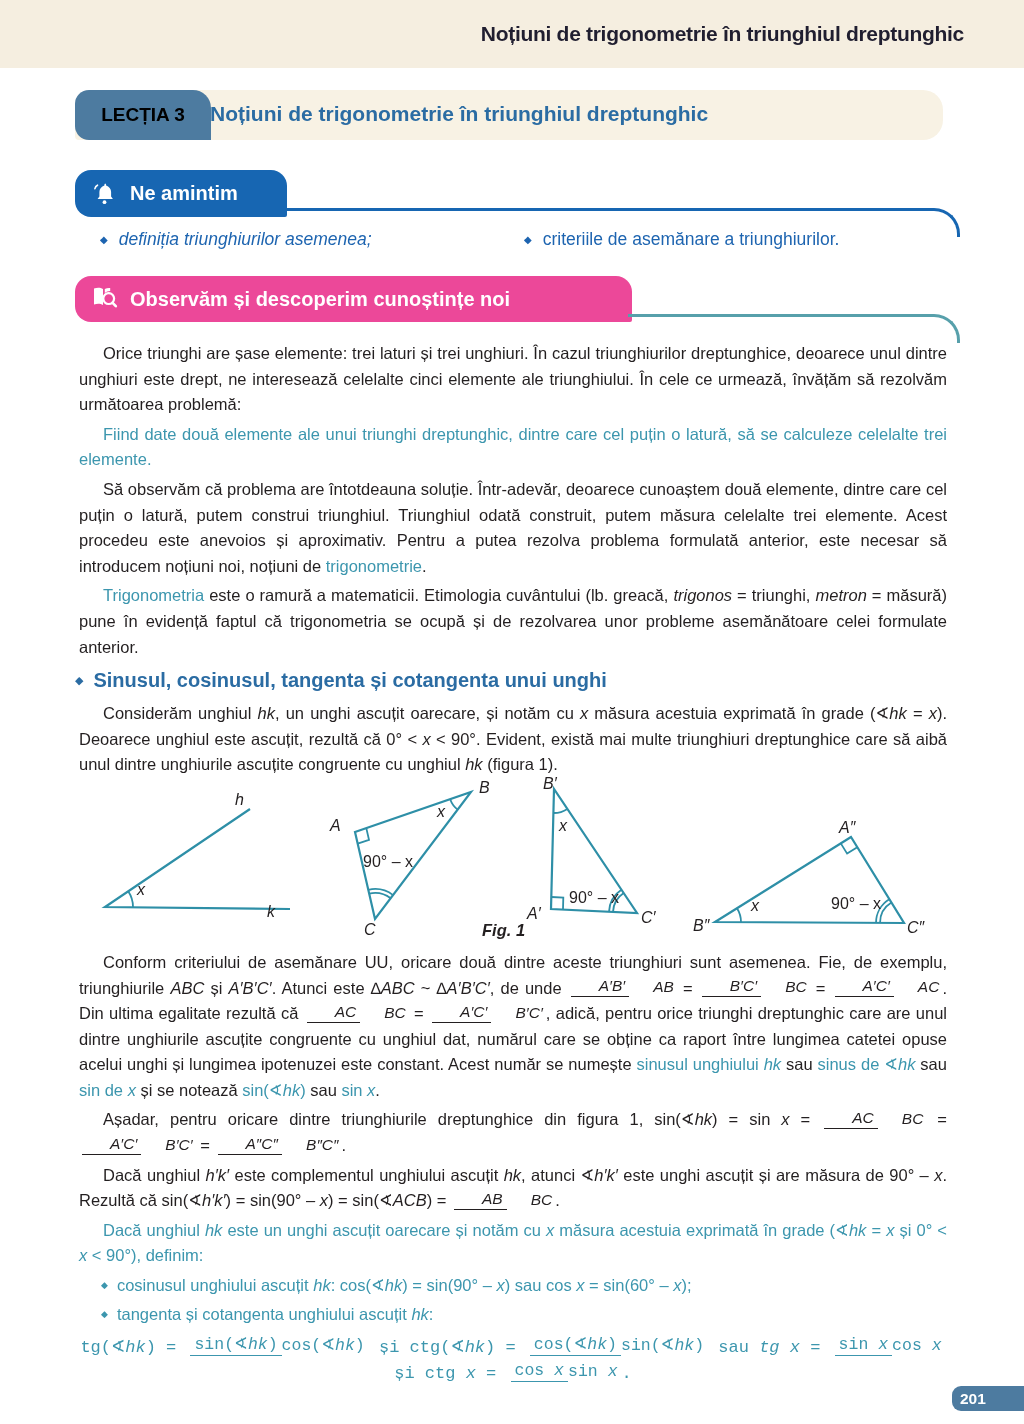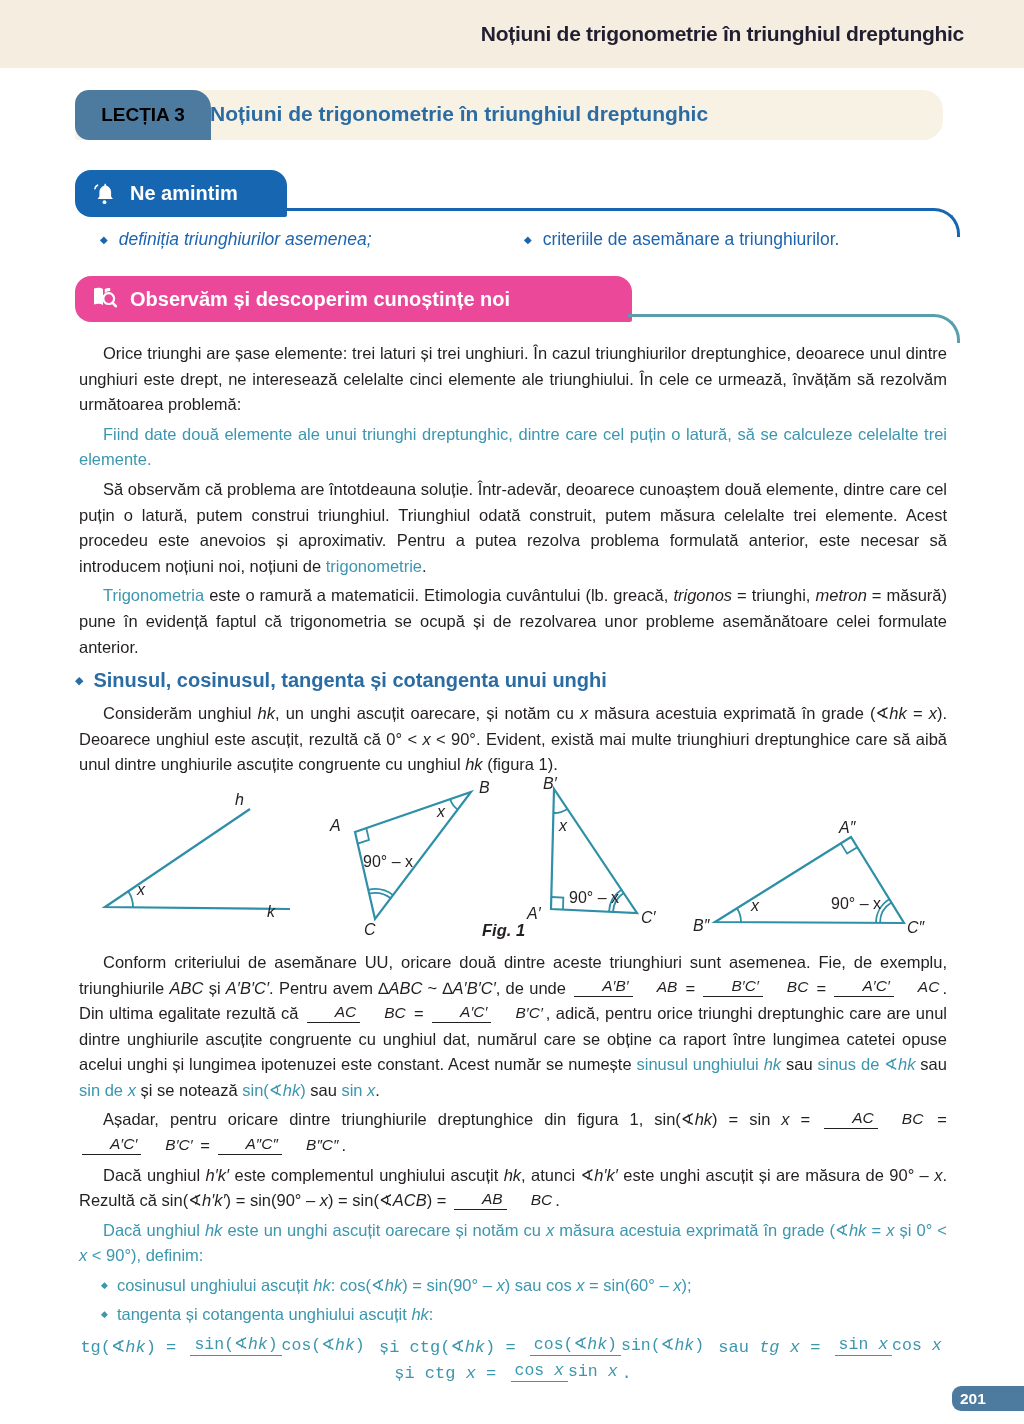--- a/index.html
+++ b/index.html
@@ -165,21 +165,21 @@
           <span class="fig-label" style="left: 494px; top: 108px;">90° – x</span>
           <span class="fig-label it" style="left: 764px; top: 38px;">A″</span>
           <span class="fig-label it" style="left: 618px; top: 136px;">B″</span>
           <span class="fig-label it" style="left: 832px; top: 138px;">C″</span>
           <span class="fig-label it" style="left: 676px; top: 116px;">x</span>
           <span class="fig-label" style="left: 756px; top: 114px;">90° – x</span>
           <span class="fig-label it bold" style="left: 393px; top: 140px; margin-left: 14px;">Fig. 1</span>
         </div>
     </div>
 
-    <p class="para"><span>Conform criteriului de asemănare UU, oricare două dintre aceste triunghiuri sunt asemenea. Fie, de exemplu, triunghiurile </span><span class="it">ABC</span><span> și </span><span class="it">A′B′C′</span><span>. Pentru avem ∆</span><span class="it">ABC</span><span> ~ ∆</span><span class="it">A′B′C′</span><span>, de unde </span><span class="frac">
+    <p class="para"><span>Conform criteriului de asemănare UU, oricare două dintre aceste triunghiuri sunt asemenea. Fie, de exemplu, triunghiurile </span><span class="it">ABC</span><span> și </span><span class="it">A′B′C′</span><span>. Atunci este ∆</span><span class="it">ABC</span><span> ~ ∆</span><span class="it">A′B′C′</span><span>, de unde </span><span class="frac">
           <span class="num"><span class="it">A′B′</span></span>
           <span class="den"><span class="it">AB</span></span>
         </span><span> = </span><span class="frac">
           <span class="num"><span class="it">B′C′</span></span>
           <span class="den"><span class="it">BC</span></span>
         </span><span> = </span><span class="frac">
           <span class="num"><span class="it">A′C′</span></span>
           <span class="den"><span class="it">AC</span></span>
         </span><span>. Din ultima egalitate rezultă că </span><span class="frac">
           <span class="num"><span class="it">AC</span></span>

